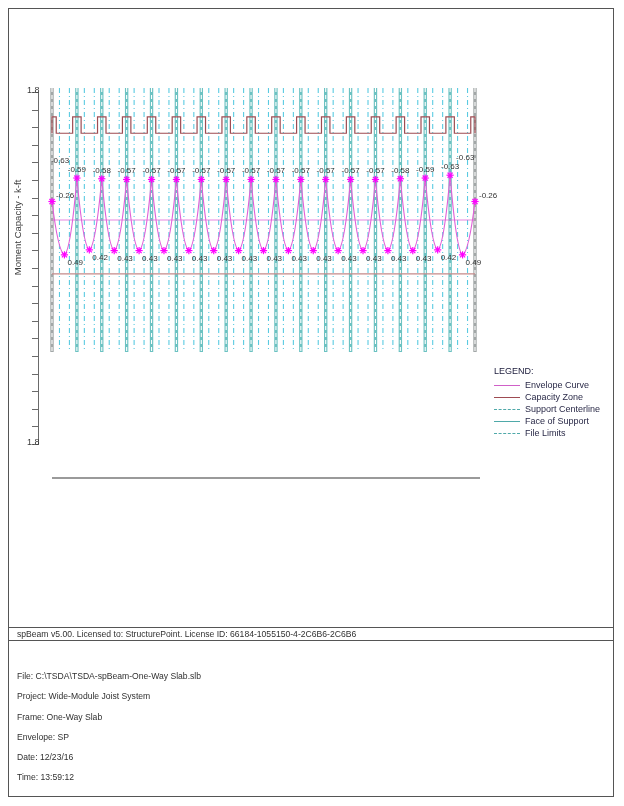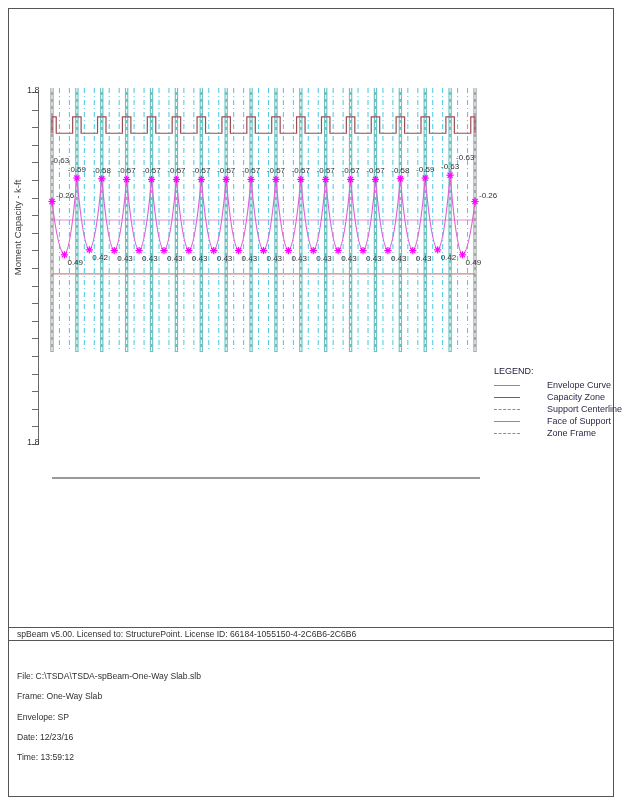--- a/index.html
+++ b/index.html
@@ -103,21 +103,20 @@
   .legend-title {
     font-size: 9px;
     color: #1a1a3a;
     margin-bottom: 3px;
     font-weight: normal;
   }
   .legend-row {
     display: flex;
     align-items: center;
     height: 12px;
-    gap: 22px;
   }
   .legend-swatch {
     width: 26px;
     height: 0;
     margin-right: 5px;
     flex: 0 0 26px;
     border-top-width: 1.6px;
   }
   .legend-label {
     white-space: nowrap;
@@ -543,29 +542,30 @@
         <div class="legend-row">
           <div class="legend-swatch" style="border-top: 1.6px dashed rgb(79, 169, 169);"></div>
           <div class="legend-label">Support Centerline</div>
         </div>
         <div class="legend-row">
           <div class="legend-swatch" style="border-top: 1.6px solid rgb(79, 169, 169);"></div>
           <div class="legend-label">Face of Support</div>
         </div>
         <div class="legend-row">
           <div class="legend-swatch" style="border-top: 1.6px dashed rgb(79, 169, 169);"></div>
-          <div class="legend-label">Zone Frame</div>
+          <div class="legend-label">File Limits</div>
         </div>
       </div>
   </div>
 </div>
 
 <div class="footer-license">
   <span>spBeam v5.00. Licensed to: StructurePoint. License ID: 66184-1055150-4-2C6B6-2C6B6</span>
 </div>
 
 <div class="footer-info">
   <div>File: C:\TSDA\TSDA-spBeam-One-Way Slab.slb</div>
+  <div>Project: Wide-Module Joist System</div>
   <div>Frame: One-Way Slab</div>
   <div>Envelope: SP</div>
   <div>Date: 12/23/16</div>
   <div>Time: 13:59:12</div>
 </div>
 
 </body></html>

